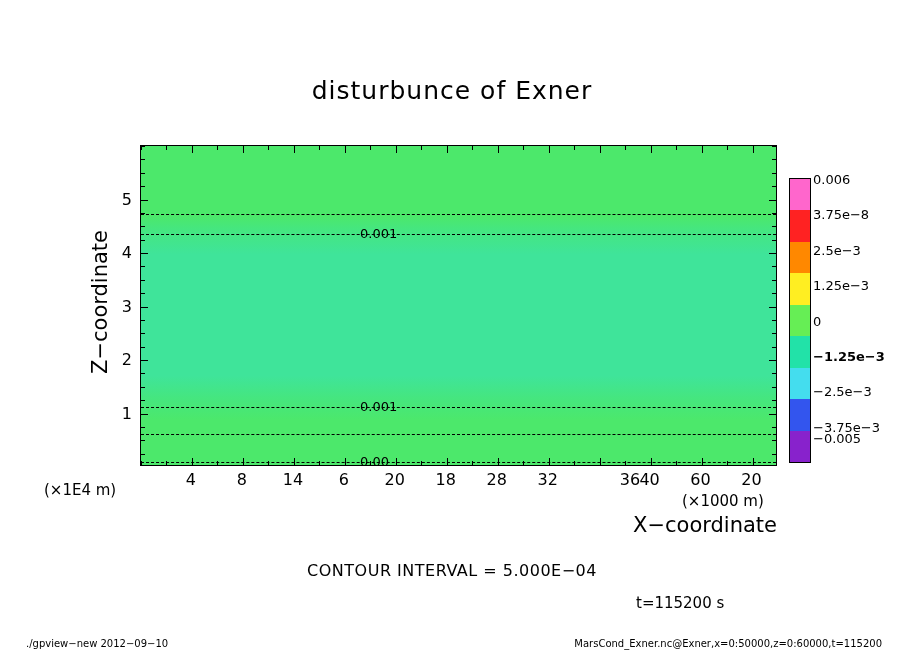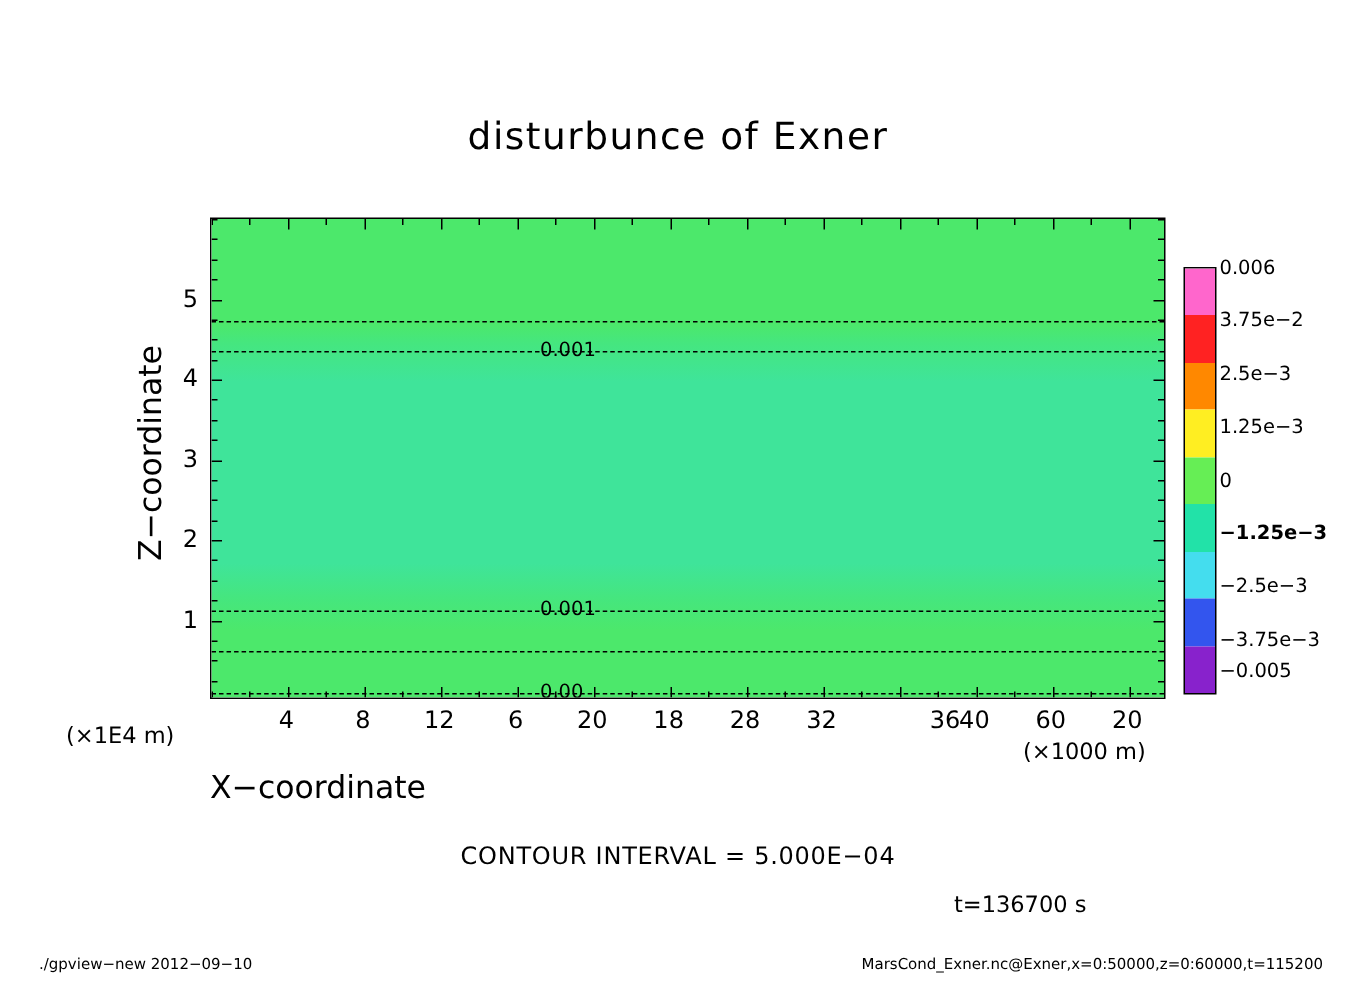--- a/index.html
+++ b/index.html
@@ -79,21 +79,21 @@
     position: absolute;
     font-size: 16px;
     text-align: right;
     transform: translateY(-50%);
     right: 0;
     width: 24px;
   }
 
   #xaxis-title {
     left: 140px; top: 513px; width: 637px;
-    text-align: left; font-size: 21px;
+    text-align: right; font-size: 21px;
   }
   #yaxis-title {
     left: -20px; top: 290px;
     width: 240px;
     text-align: center;
     font-size: 21px;
     transform: rotate(-90deg);
     transform-origin: 50% 50%;
   }
   #xunits { left: 682px; top: 492px; font-size: 15px; }
@@ -243,55 +243,55 @@
     <div class="tick-l minor" style="top: 0px;"></div>
     <div class="tick-r minor" style="top: 0px;"></div>
   </div>
 
 <div class="abs" id="xaxis-title">X−coordinate</div>
 <div class="abs" id="yaxis-title">Z−coordinate</div>
 <div class="abs" id="xunits">(×1000 m)</div>
 <div class="abs" id="yunits">(×1E4 m)</div>
 
 <div class="abs" id="contour-interval">CONTOUR INTERVAL = 5.000E−04</div>
-<div class="abs" id="time-label">t=136700 s</div>
+<div class="abs" id="time-label">t=115200 s</div>
 <div class="abs" id="footer-left">./gpview−new   2012−09−10</div>
 <div class="abs" id="footer-right">MarsCond_Exner.nc@Exner,x=0:50000,z=0:60000,t=115200</div>
 
 <div class="abs" id="colorbar">
     <div class="cbcell" style="background: rgb(255, 102, 204); height: 31.4444px;"></div>
     <div class="cbcell" style="background: rgb(255, 34, 34); height: 31.4444px;"></div>
     <div class="cbcell" style="background: rgb(255, 136, 0); height: 31.4444px;"></div>
     <div class="cbcell" style="background: rgb(255, 238, 34); height: 31.4444px;"></div>
     <div class="cbcell" style="background: rgb(102, 238, 85); height: 31.4444px;"></div>
     <div class="cbcell" style="background: rgb(34, 226, 168); height: 31.4444px;"></div>
     <div class="cbcell" style="background: rgb(68, 221, 238); height: 31.4444px;"></div>
     <div class="cbcell" style="background: rgb(51, 85, 238); height: 31.4444px;"></div>
     <div class="cbcell" style="background: rgb(136, 34, 204); height: 31.4444px;"></div>
   </div>
 <div id="colorbar-ticks"></div>
 
 <div class="xlab" style="left: 190.96px;">4</div>
 <div class="xlab" style="left: 241.92px;">8</div>
-<div class="xlab" style="left: 292.88px;">12</div>
+<div class="xlab" style="left: 292.88px;">14</div>
 <div class="xlab" style="left: 343.84px;">6</div>
 <div class="xlab" style="left: 394.8px;">20</div>
 <div class="xlab" style="left: 445.76px;">18</div>
 <div class="xlab" style="left: 496.72px;">28</div>
 <div class="xlab" style="left: 547.68px;">32</div>
 <div class="xlab" style="left: 630px;">36</div>
 <div class="xlab" style="left: 649.6px;">40</div>
 <div class="xlab" style="left: 700.56px;">60</div>
 <div class="xlab" style="left: 751.52px;">20</div>
 <div class="ylab" style="top: 412.5px; left: 106px; width: 26px;">1</div>
 <div class="ylab" style="top: 359px; left: 106px; width: 26px;">2</div>
 <div class="ylab" style="top: 305.5px; left: 106px; width: 26px;">3</div>
 <div class="ylab" style="top: 252px; left: 106px; width: 26px;">4</div>
 <div class="ylab" style="top: 198.5px; left: 106px; width: 26px;">5</div>
 <div class="cbtick" style="top: 179px;">0.006</div>
-<div class="cbtick" style="top: 214.375px;">3.75e−2</div>
+<div class="cbtick" style="top: 214.375px;">3.75e−8</div>
 <div class="cbtick" style="top: 249.75px;">2.5e−3</div>
 <div class="cbtick" style="top: 285.125px;">1.25e−3</div>
 <div class="cbtick" style="top: 320.5px;">0</div>
 <div class="cbtick" style="top: 355.875px; font-weight: bold;">−1.25e−3</div>
 <div class="cbtick" style="top: 391.25px;">−2.5e−3</div>
 <div class="cbtick" style="top: 426.625px;">−3.75e−3</div>
-<div class="cbtick" style="top: 448px;">−0.005</div>
+<div class="cbtick" style="top: 438px;">−0.005</div>
 
 </body></html>

